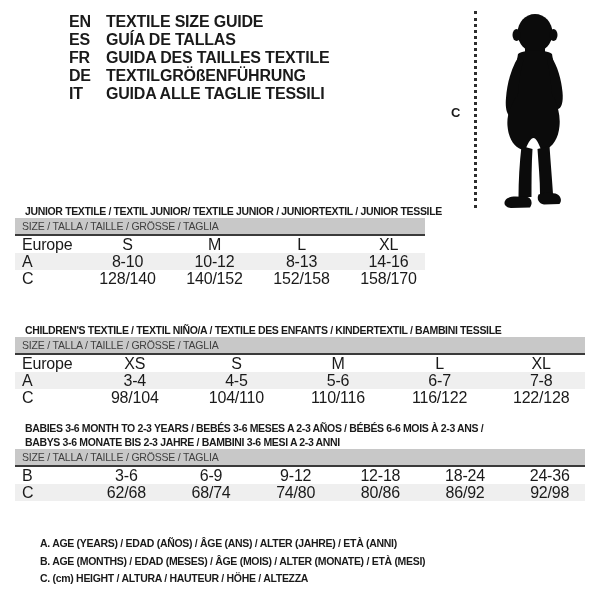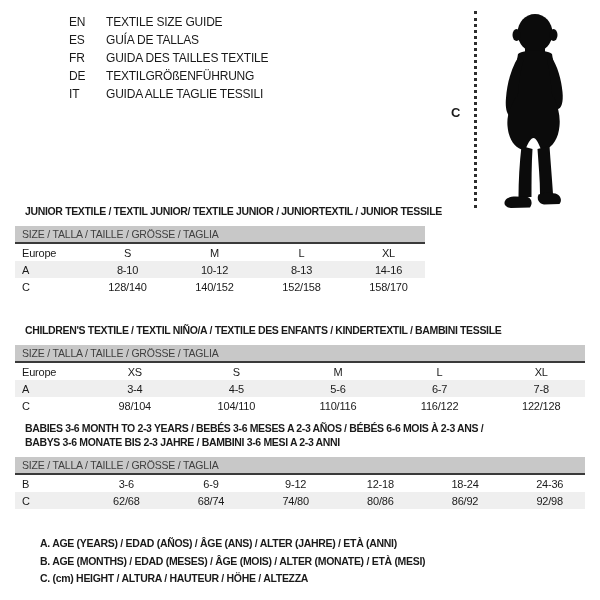--- a/index.html
+++ b/index.html
@@ -2,39 +2,39 @@
 <html><head>
 <meta charset="utf-8">
 <style>
   html,body{margin:0;padding:0;background:#fff;}
   .page{
     position:relative;width:600px;height:600px;background:#ffffff;
     color:#1a1a1a;font-family:"Liberation Sans",sans-serif;overflow:hidden;
   }
   
   .lang-block{position:absolute;top:13px;left:25px;}
-  .lang-row{display:flex;font-weight:400;font-size:12px;line-height:18px;letter-spacing:-0.2px;white-space:nowrap;padding-left:44px;}
+  .lang-row{display:flex;font-weight:700;font-size:16px;line-height:18px;letter-spacing:-0.2px;white-space:nowrap;padding-left:44px;}
   .lang-code{width:37px;flex:0 0 37px;}
   
   .figure-block{position:absolute;top:8px;left:448px;width:140px;height:204px;}
   .dotted-line{position:absolute;left:26px;top:3px;height:197px;width:0;border-left:3px dotted #2d2d2d;}
   .c-label{position:absolute;left:3px;top:97px;font-weight:700;font-size:13px;}
   .baby{position:absolute;left:37px;top:2px;}
   
   .section{position:absolute;left:15px;}
   .sec1{top:204px;width:410px;}
   .sec2{top:323px;width:570px;}
   .sec3{top:421px;width:570px;}
   .sec-title{font-weight:700;font-size:10.5px;letter-spacing:-0.35px;line-height:14px;padding-left:10px;white-space:nowrap;}
   .size-bar{
-    margin-top:8px;height:18px;background:#c8c8c8;border-bottom:2px solid #3a3a3a;
+    height:18px;background:#c8c8c8;border-bottom:2px solid #3a3a3a;
     display:flex;align-items:center;padding-left:7px;box-sizing:border-box;
     font-size:10.5px;letter-spacing:-0.2px;color:#404040;white-space:nowrap;
   }
-  .trow{display:flex;height:17px;align-items:center;font-size:11px;letter-spacing:-0.2px;gap:14px;}
+  .trow{display:flex;height:17px;align-items:center;font-size:16px;letter-spacing:-0.2px;gap:14px;}
   .trow.shaded{background:#efefef;}
   .tlabel{width:62px;flex:0 0 62px;padding-left:7px;box-sizing:border-box;}
   .tcell{flex:1;text-align:center;}
   
   .notes{position:absolute;left:25px;top:535px;font-weight:700;font-size:10.5px;letter-spacing:-0.3px;line-height:17.5px;white-space:nowrap;margin-left:15px;}
 </style>
 </head>
 <body>
 
 <div class="page">

